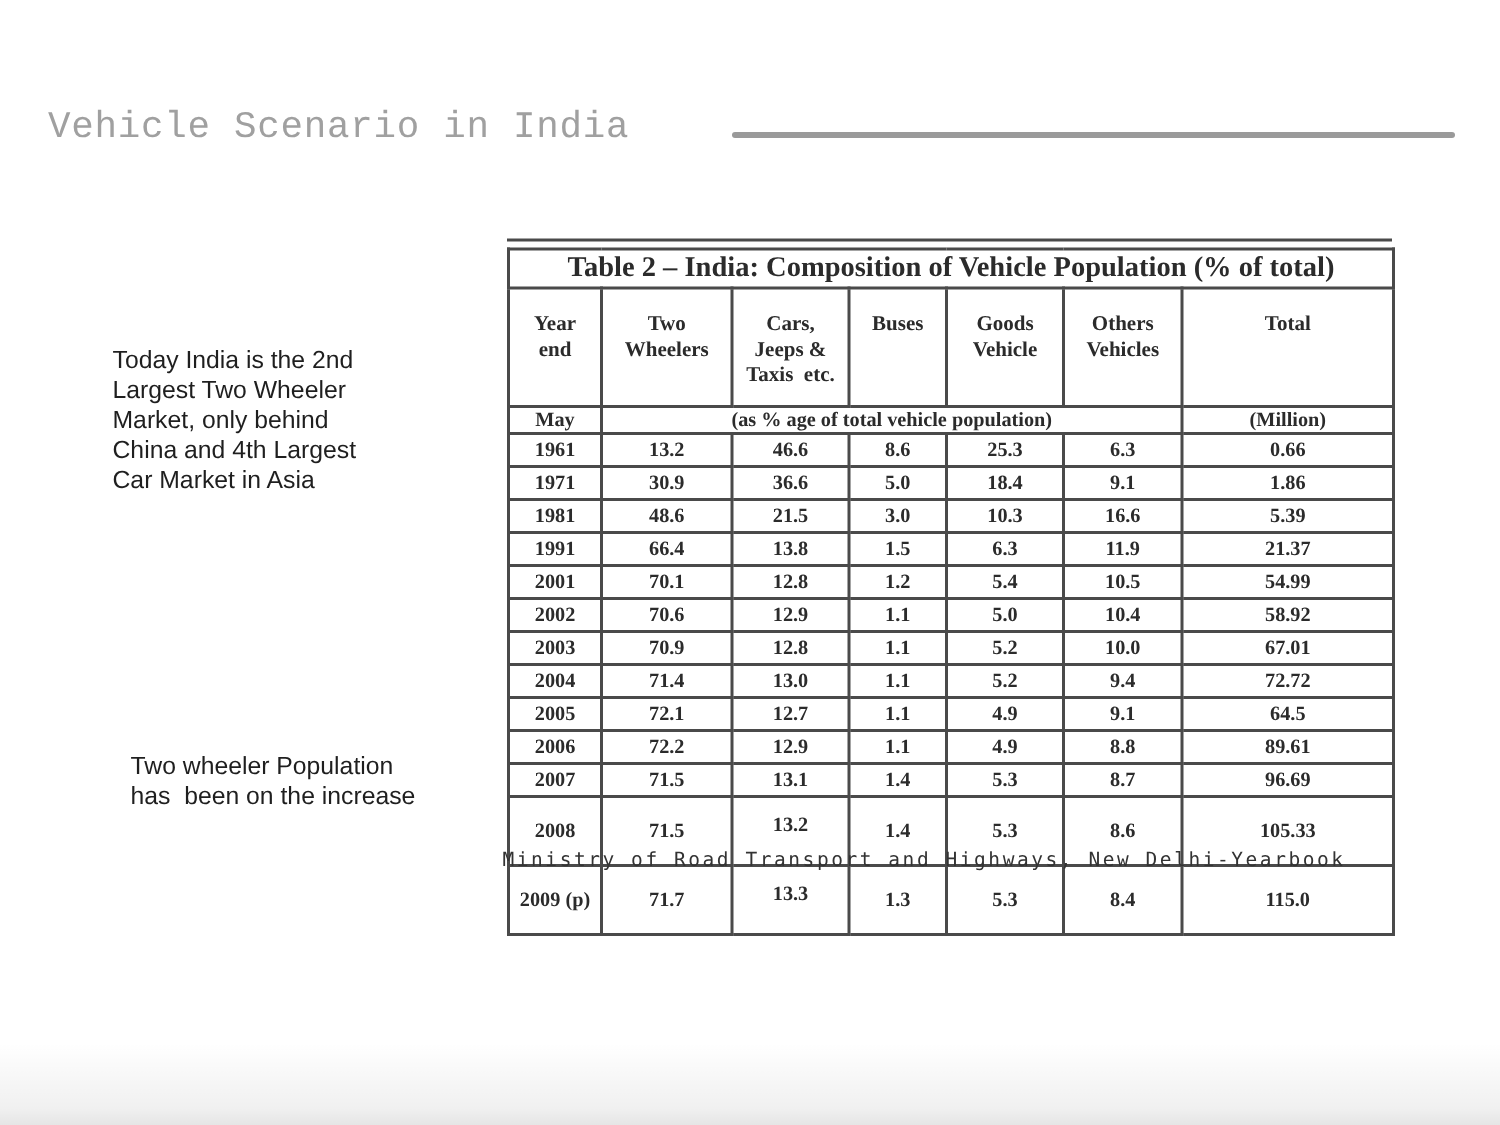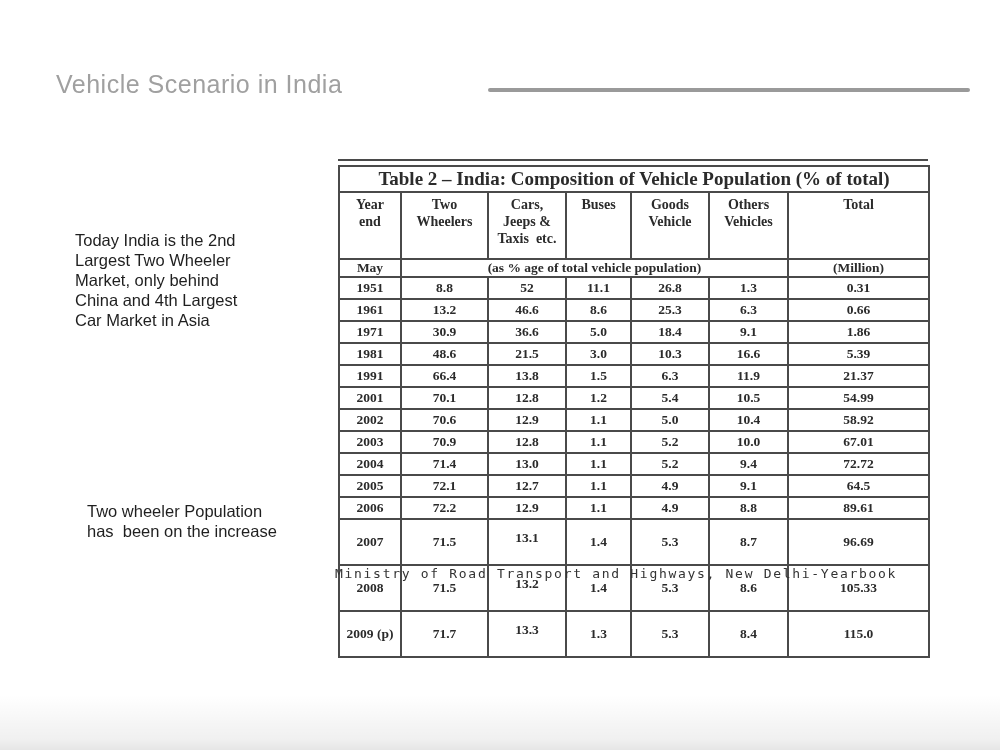--- a/index.html
+++ b/index.html
@@ -17,25 +17,26 @@
   .bottom-fade {
     position: absolute;
     left: 0; bottom: 0;
     width: 100%; height: 55px;
     background: linear-gradient(to bottom, rgba(0,0,0,0) 0%, rgba(0,0,0,0.06) 80%, rgba(0,0,0,0.10) 100%);
     pointer-events: none;
   }
 
   .slide-title {
     position: absolute;
-    left: 56px; top: 70px;
+    left: 32px; top: 70px;
     font-size: 25px;
     font-weight: 400;
     letter-spacing: 0.5px;
     color: #a0a0a0;
+    font-family: Liberation Mono, monospace;
   }
 
   .title-rule {
     position: absolute;
     left: 488px; top: 88px;
     width: 482px; height: 4px;
     background: #9a9a9a;
     border-radius: 3px;
   }
 
@@ -77,21 +78,21 @@
   }
   tr.title-row td {
     height: 24px;
     font-size: 19px;
   }
   tr.header-row th {
     height: 62px;
     font-size: 14px;
     line-height: 17px;
     vertical-align: top;
-    padding-top: 3px;
+    padding-top: 15px;
     white-space: pre-wrap;
   }
   tr.march-row th {
     height: 16px;
     font-size: 13.5px;
   }
   tbody.data-body td {
     height: 20px;
     font-size: 13.5px;
   }
@@ -162,29 +163,20 @@
           <th>Total</th>
         </tr>
         <tr class="march-row">
           <th>May</th>
           <th colspan="5">(as % age of total vehicle population)</th>
           <th>(Million)</th>
         </tr>
       </thead>
       <tbody class="data-body">
           <tr>
-            <td>1951</td>
-            <td>8.8</td>
-            <td>52</td>
-            <td>11.1</td>
-            <td>26.8</td>
-            <td>1.3</td>
-            <td>0.31</td>
-          </tr>
-          <tr>
             <td>1961</td>
             <td>13.2</td>
             <td>46.6</td>
             <td>8.6</td>
             <td>25.3</td>
             <td>6.3</td>
             <td>0.66</td>
           </tr>
           <tr>
             <td>1971</td>

